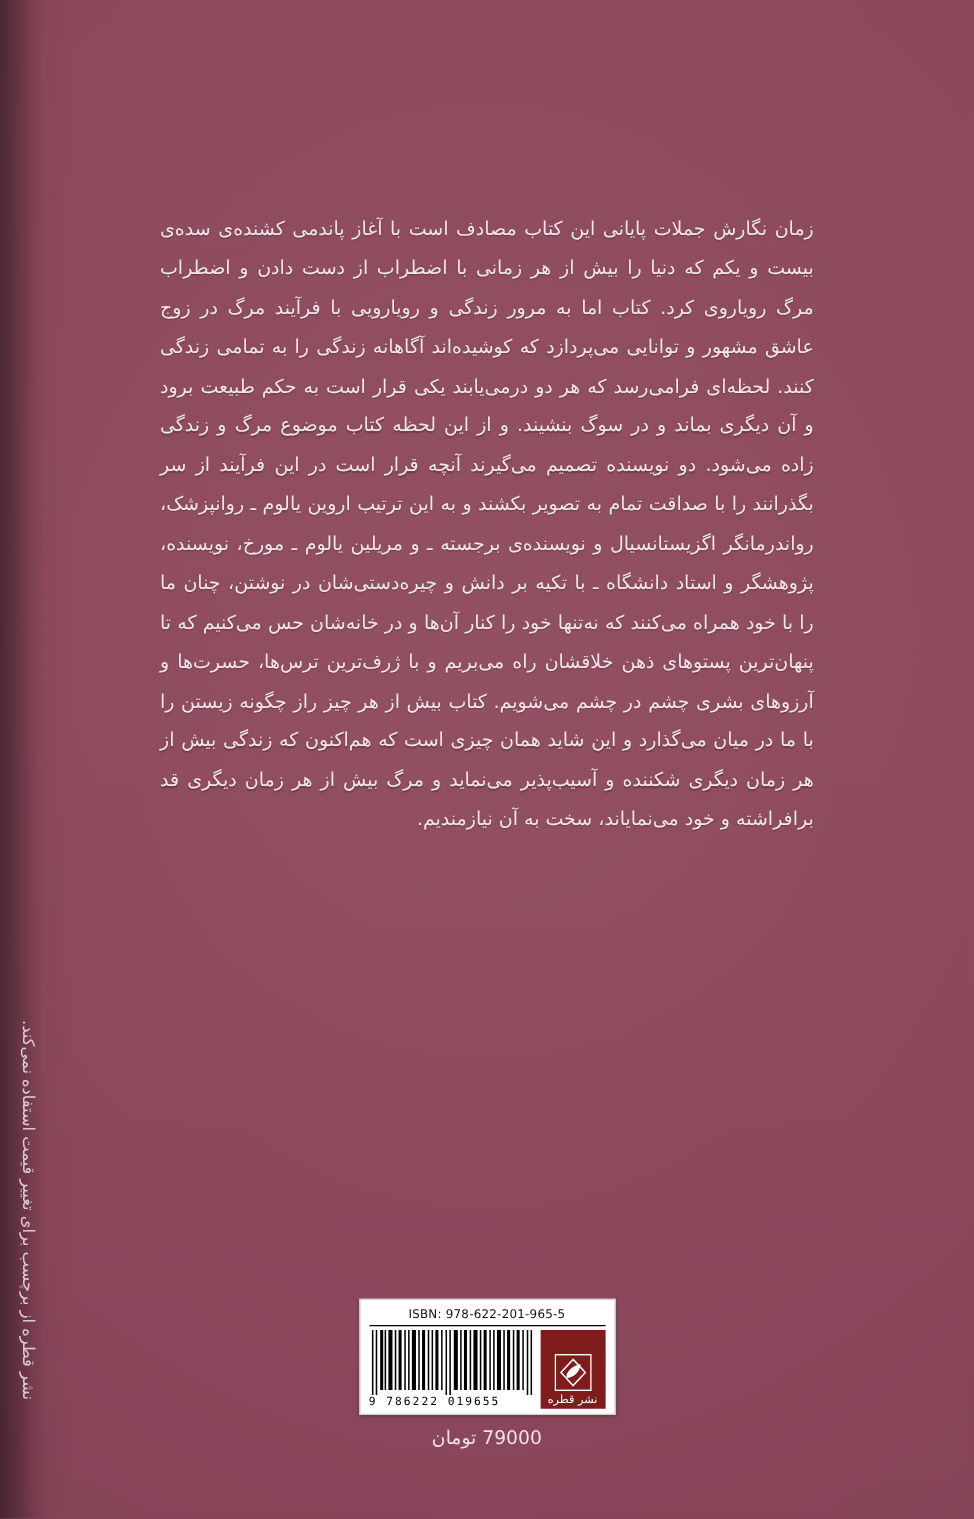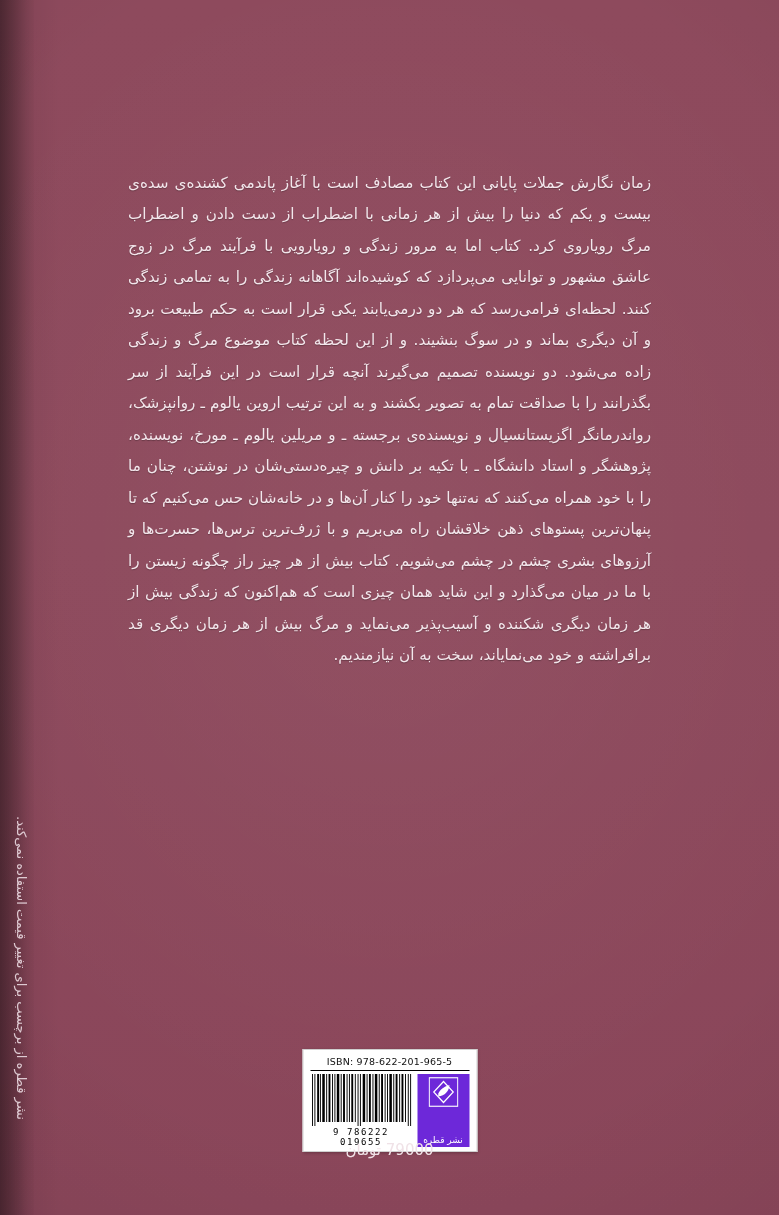--- a/index.html
+++ b/index.html
@@ -66,22 +66,22 @@
     direction: rtl;
     white-space: nowrap;
     opacity: 0.92;
   }
 
   
   #barcode-panel {
     position: absolute;
     left: 50%;
     transform: translateX(-50%);
-    bottom: 63px;
-    width: 175px;
+    bottom: 83px;
+    width: 205px;
     background: #ffffff;
     border: 1px solid #cfcfcf;
     padding: 6px 7px 4px 7px;
     box-sizing: border-box;
     box-shadow: 0 1px 3px rgba(0,0,0,0.25);
   }
   #isbn-line {
     font-family: "DejaVu Sans", "Liberation Sans", sans-serif;
     font-size: 9.5px;
     color: #111;
@@ -107,33 +107,33 @@
   #bars {
     height: 52px;
     width: 100%;
     display: block;
   }
   #barcode-digits {
     font-family: "DejaVu Sans Mono", monospace;
     font-size: 9px;
     color: #000;
     letter-spacing: 1.6px;
-    text-align: center;
+    text-align: left;
     margin-top: 1px;
     direction: ltr;
   }
   #publisher-logo {
     width: 52px;
     flex: 0 0 52px;
-    background: #6d28d9;
+    background: #7f1d1d;
     color: #fff;
     display: flex;
     flex-direction: column;
     align-items: center;
-    justify-content: space-between;
+    justify-content: flex-end;
     padding: 3px 0 2px 0;
     box-sizing: border-box;
   }
   #publisher-logo .mark {
     width: 30px;
     height: 30px;
     display: block;
   }
   #publisher-logo .pname {
     font-size: 9px;

